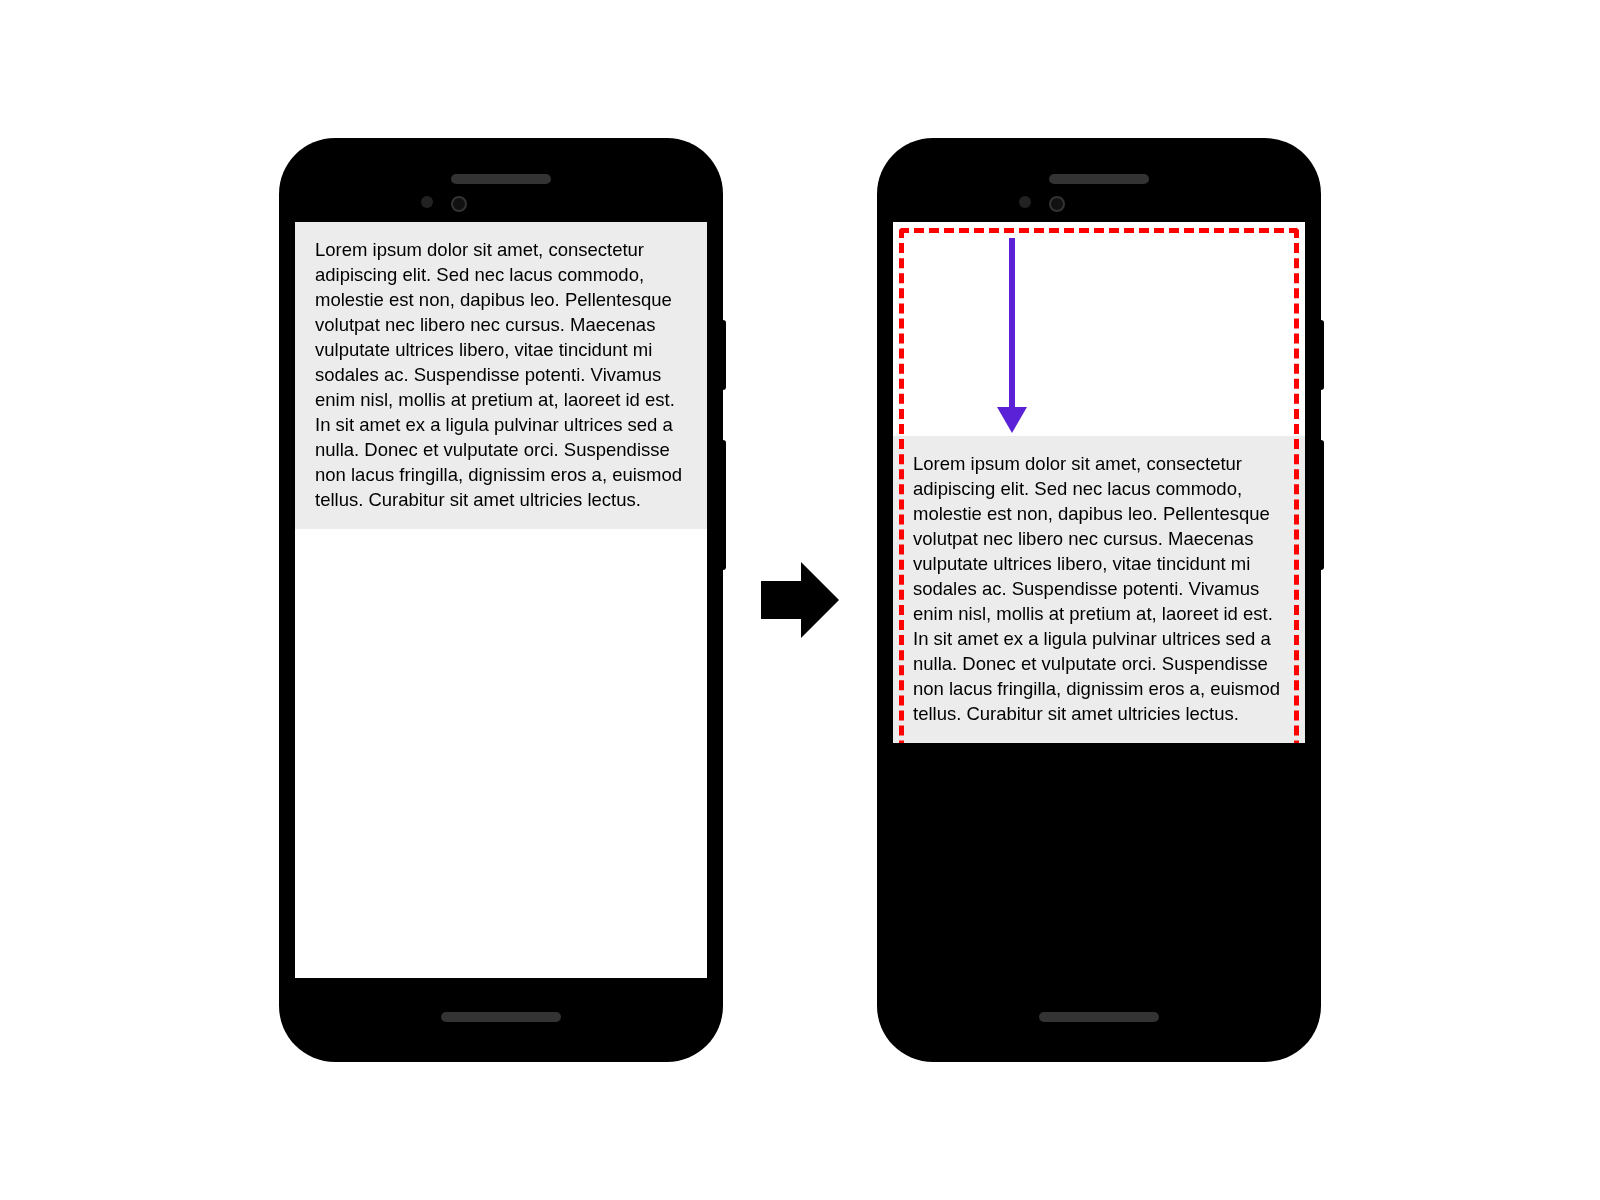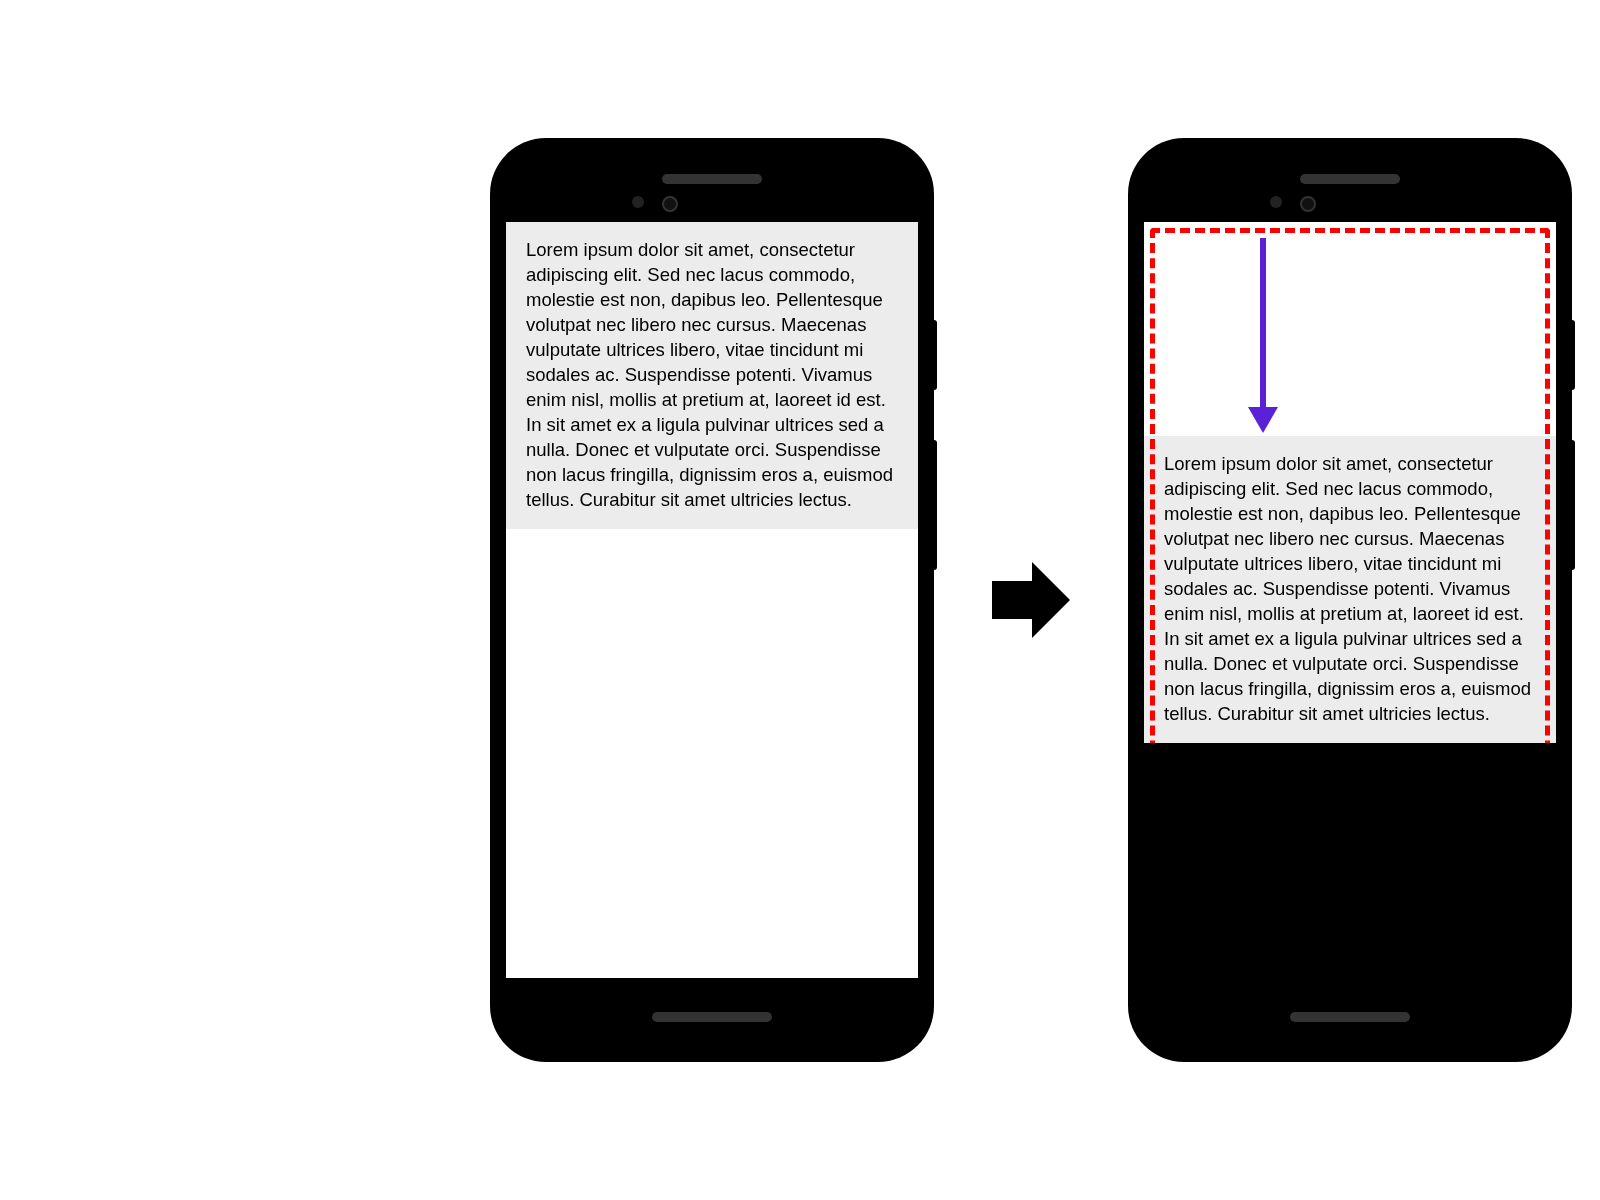--- a/index.html
+++ b/index.html
@@ -12,24 +12,24 @@
       width: 1600px;
       height: 1200px;
       background: #ffffff;
       font-family: Arial, Helvetica, sans-serif;
       position: relative;
     }
     
     .diagram-container {
       display: flex;
       align-items: center;
-      justify-content: flex-end;
+      justify-content: center;
       width: 100%;
       height: 100%;
-      gap: 60px;
+      gap: 40px;
       padding: 30px;
     }
     
     .phone-wrapper {
       position: relative;
     }
     
     .phone-frame {
       width: 440px;
       height: 920px;

